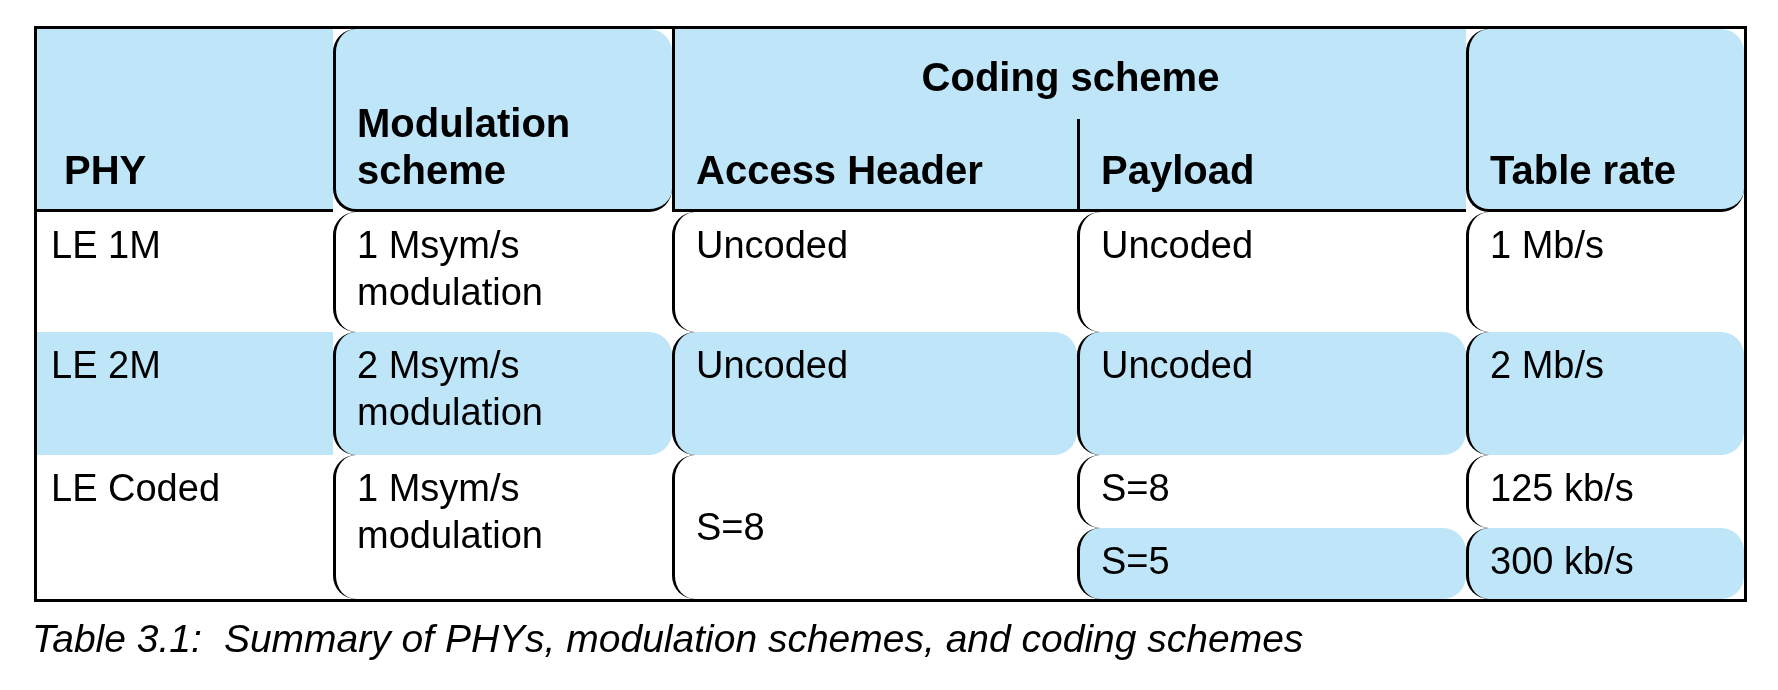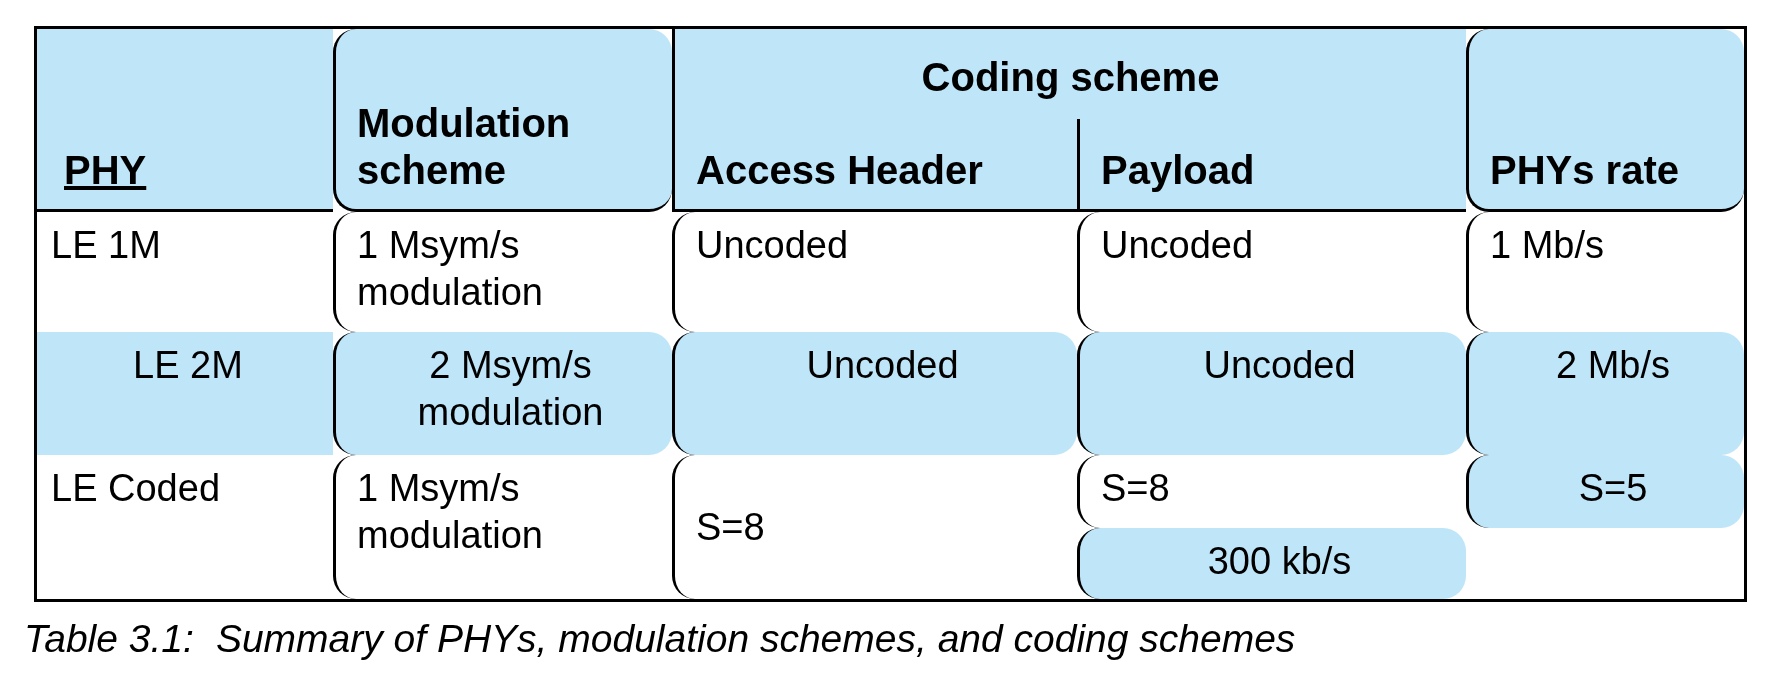--- a/index.html
+++ b/index.html
@@ -36,21 +36,21 @@
   .hcell {
     background: #BFE5F9;
     font-weight: bold;
     font-size: 40px;
     line-height: 47px;
     border-bottom: 3px solid #000;
     display: flex;
     align-items: flex-end;
     padding-bottom: 15px;
   }
-  .hcell.first-col { padding-left: 27px; text-decoration: underline; }
+  .hcell.first-col { padding-left: 27px; }
 
   .coding-group {
     grid-column: 3 / 5;
     grid-row: 1;
     background: #BFE5F9;
     border-left: 3px solid #000;
     border-bottom: 3px solid #000;
     display: grid;
     grid-template-columns: 402px 1fr;
     grid-template-rows: 90px 1fr;
@@ -70,31 +70,31 @@
     line-height: 47px;
     display: flex;
     align-items: flex-end;
     padding: 0 8px 15px 21px;
   }
   .coding-sub.sub-access { grid-column: 1; grid-row: 2; }
   .coding-sub.sub-payload { grid-column: 2; grid-row: 2; border-left: 3px solid #000; }
 
   
   .body-top { padding-top: 10px; }
-  .blue { background: #BFE5F9; text-align: center; }
+  .blue { background: #BFE5F9; }
   .white { background: #ffffff; }
   .first-col { padding-left: 14px; }
   .vcenter { display: flex; align-items: center; }
 
   .span2 { grid-row: span 2; }
 
   
   .caption {
     position: absolute;
-    left: 24px; top: 615px;
+    left: 32px; top: 615px;
     font-style: italic;
     font-size: 39px;
     line-height: 48px;
     white-space: nowrap;
   }
   .caption .cap-text { margin-left: 22px; }
 </style>
 </head>
 <body>
 
@@ -113,39 +113,40 @@
         <span>Coding scheme</span>
       </div>
       <div class="coding-sub sub-access">
         <span>Access Header</span>
       </div>
       <div class="coding-sub sub-payload">
         <span>Payload</span>
       </div>
     </div>
     <div class="cell hcell bl">
-      <span>PHYs rate</span>
+      <span>Table rate</span>
     </div>
 
     <div class="cell body-top white first-col">LE 1M</div>
     <div class="cell body-top white bl">1 Msym/s modulation</div>
     <div class="cell body-top white bl">Uncoded</div>
     <div class="cell body-top white bl">Uncoded</div>
     <div class="cell body-top white bl">1 Mb/s</div>
 
     <div class="cell body-top blue first-col">LE 2M</div>
     <div class="cell body-top blue bl">2 Msym/s modulation</div>
     <div class="cell body-top blue bl">Uncoded</div>
     <div class="cell body-top blue bl">Uncoded</div>
     <div class="cell body-top blue bl">2 Mb/s</div>
 
     <div class="cell body-top white first-col span2">LE Coded</div>
     <div class="cell body-top white bl span2">1 Msym/s modulation</div>
     <div class="cell white bl span2 vcenter">S=8</div>
     <div class="cell body-top white bl">S=8</div>
+    <div class="cell body-top white bl">125 kb/s</div>
     <div class="cell body-top blue bl">S=5</div>
     <div class="cell body-top blue bl">300 kb/s</div>
 
   </div>
 
   <div class="caption">
     <span class="cap-label">Table 3.1:</span><span class="cap-text">Summary of PHYs, modulation schemes, and coding schemes</span>
   </div>
 
 </div>

